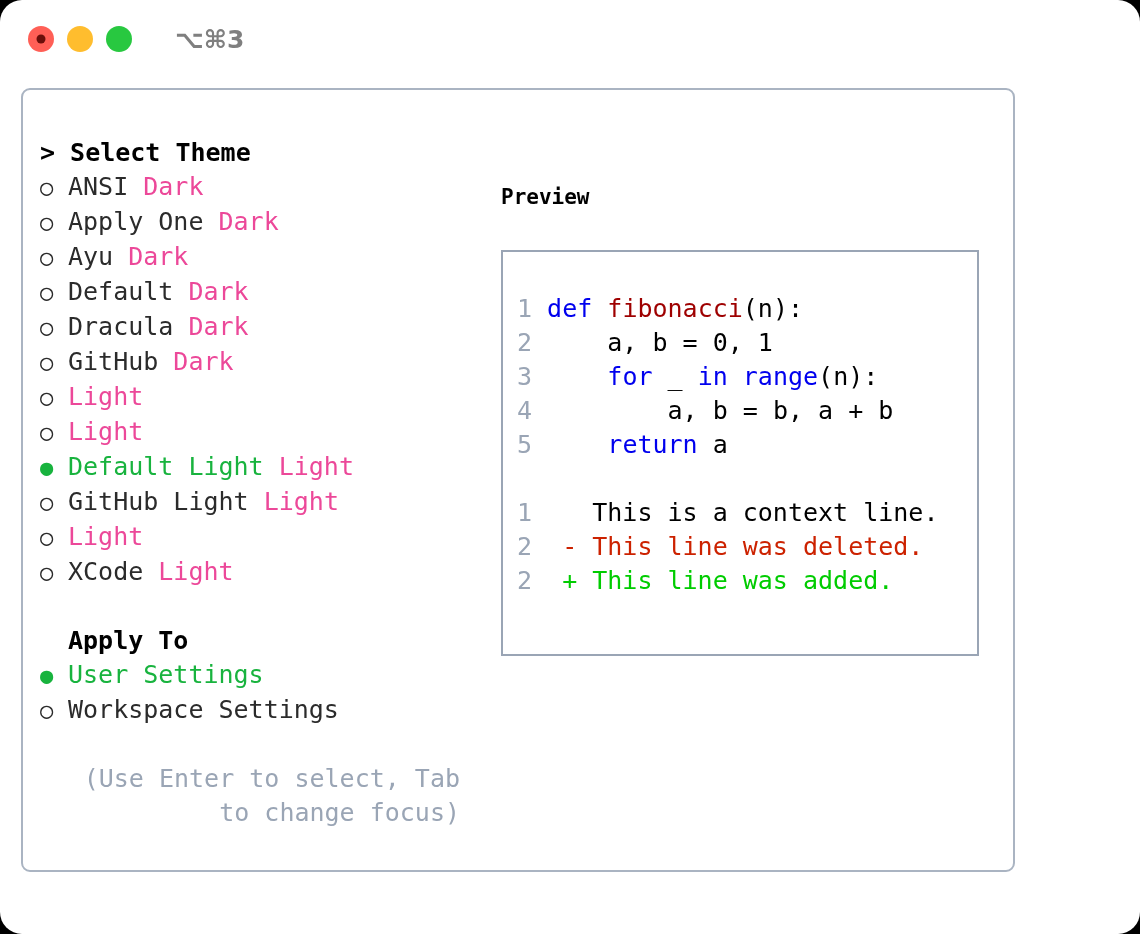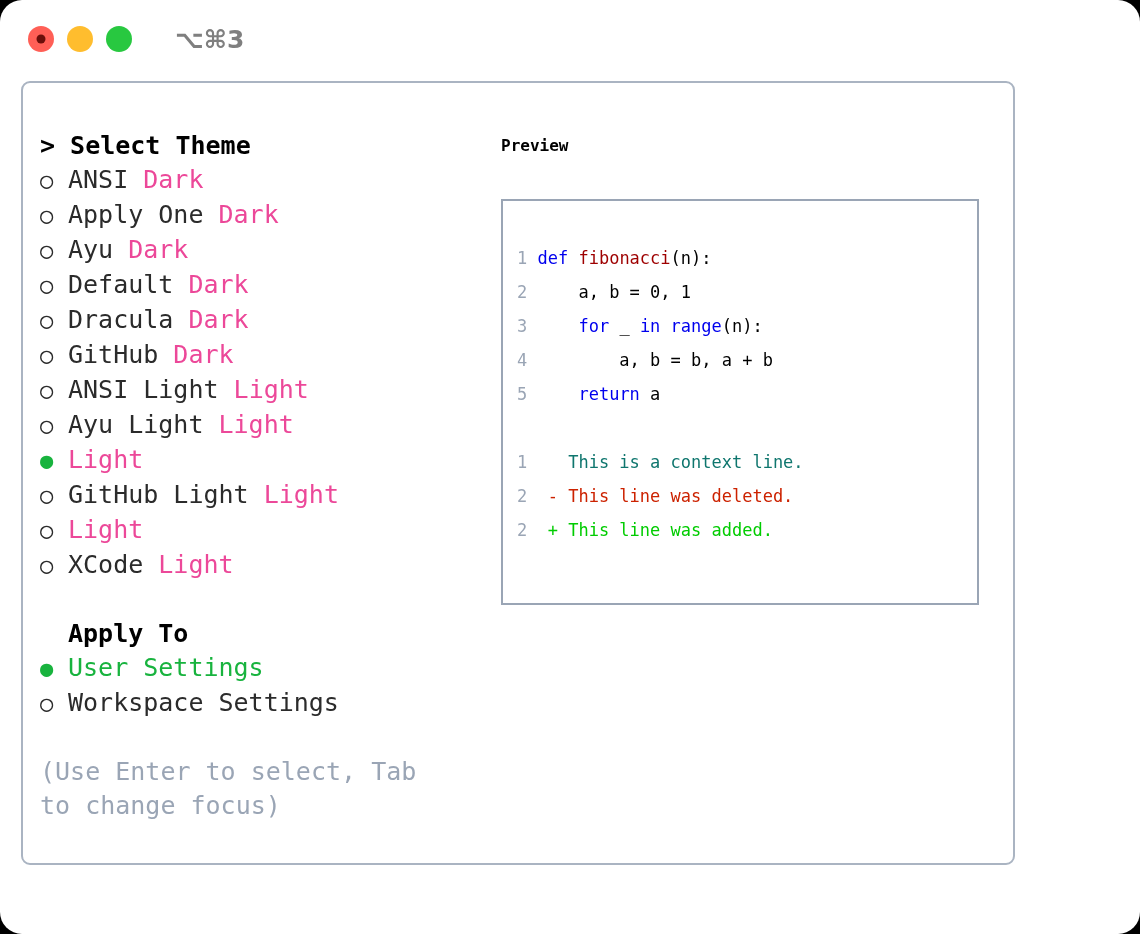--- a/index.html
+++ b/index.html
@@ -64,21 +64,21 @@
     font-size: 25px;
     font-weight: bold;
     letter-spacing: 0px;
     font-family: "DejaVu Sans", "Liberation Sans", sans-serif;
   }
 
   
   .window {
     position: absolute;
     left: 21px;
-    top: 81px;
+    top: 88px;
     width: 994px;
     height: 784px;
     border: 2px solid #aab4c2;
     border-radius: 9px;
     box-sizing: border-box;
     background: #ffffff;
   }
 
   
   .col-left {
@@ -126,50 +126,52 @@
 
   .spacer-lg { height: 34px; }
   .spacer-md { height: 34px; }
 
   .help {
     font-size: 25px;
     line-height: 34px;
     color: #9aa5b5;
     width: 420px;
     white-space: pre-wrap;
+    text-align: right;
   }
 
   
   .preview-title {
-    font-size: 16px;
+    font-size: 21px;
     font-weight: bold;
     color: #000000;
     line-height: 34px;
+    margin-top: 44px;
   }
   .preview-box {
     margin-top: 36px;
     width: 478px;
     height: 406px;
     border: 2px solid #9aa5b5;
     box-sizing: border-box;
     background: #ffffff;
     padding: 40px 0 0 14px;
   }
   .code-line {
-    font-size: 17px;
+    font-size: 25px;
     line-height: 34px;
     white-space: pre;
     color: #000000;
   }
   .ln { color: #9aa5b5; }
   .kw  { color: #0000ee; }
   .fn  { color: #9e0000; }
   .plain { color: #000000; }
   .gap { height: 34px; }
-  .d-ctx { color: #0f766e; }
+  .d-ctx { color: #000000; }
   .d-del { color: #cc2200; text-align: right; }
   .d-add { color: #00cc00; }
 </style>
 </head>
 <body>
 
 <div class="page">
 
   <div class="titlebar">
     <div class="lights">
@@ -186,23 +188,23 @@
 
       <div class="section-head">&gt; Select Theme</div>
 
       <div class="opt-list" id="theme-list">
           <div class="opt"><span class="bullet">○</span><span class="opt-label">ANSI </span><span class="opt-tag">Dark</span></div>
           <div class="opt"><span class="bullet">○</span><span class="opt-label">Apply One </span><span class="opt-tag">Dark</span></div>
           <div class="opt"><span class="bullet">○</span><span class="opt-label">Ayu </span><span class="opt-tag">Dark</span></div>
           <div class="opt"><span class="bullet">○</span><span class="opt-label">Default </span><span class="opt-tag">Dark</span></div>
           <div class="opt"><span class="bullet">○</span><span class="opt-label">Dracula </span><span class="opt-tag">Dark</span></div>
           <div class="opt"><span class="bullet">○</span><span class="opt-label">GitHub </span><span class="opt-tag">Dark</span></div>
-          <div class="opt"><span class="bullet">○</span><span class="opt-label">ANSI Light </span><span class="opt-tag">Light</span></div>
-          <div class="opt"><span class="bullet">○</span><span class="opt-label">Ayu Light </span><span class="opt-tag">Light</span></div>
-          <div class="opt selected"><span class="bullet">●</span><span class="opt-tag">Light</span></div>
+          <div class="opt"><span class="bullet">○</span><span class="opt-tag">Light</span></div>
+          <div class="opt"><span class="bullet">○</span><span class="opt-tag">Light</span></div>
+          <div class="opt selected"><span class="bullet">●</span><span class="opt-label">Default Light </span><span class="opt-tag">Light</span></div>
           <div class="opt"><span class="bullet">○</span><span class="opt-label">GitHub Light </span><span class="opt-tag">Light</span></div>
           <div class="opt"><span class="bullet">○</span><span class="opt-tag">Light</span></div>
           <div class="opt"><span class="bullet">○</span><span class="opt-label">XCode </span><span class="opt-tag">Light</span></div>
         </div>
 
       <div class="spacer-lg"></div>
 
       <div class="section-head indented">Apply To</div>
 
       <div class="opt-list" id="apply-list">

